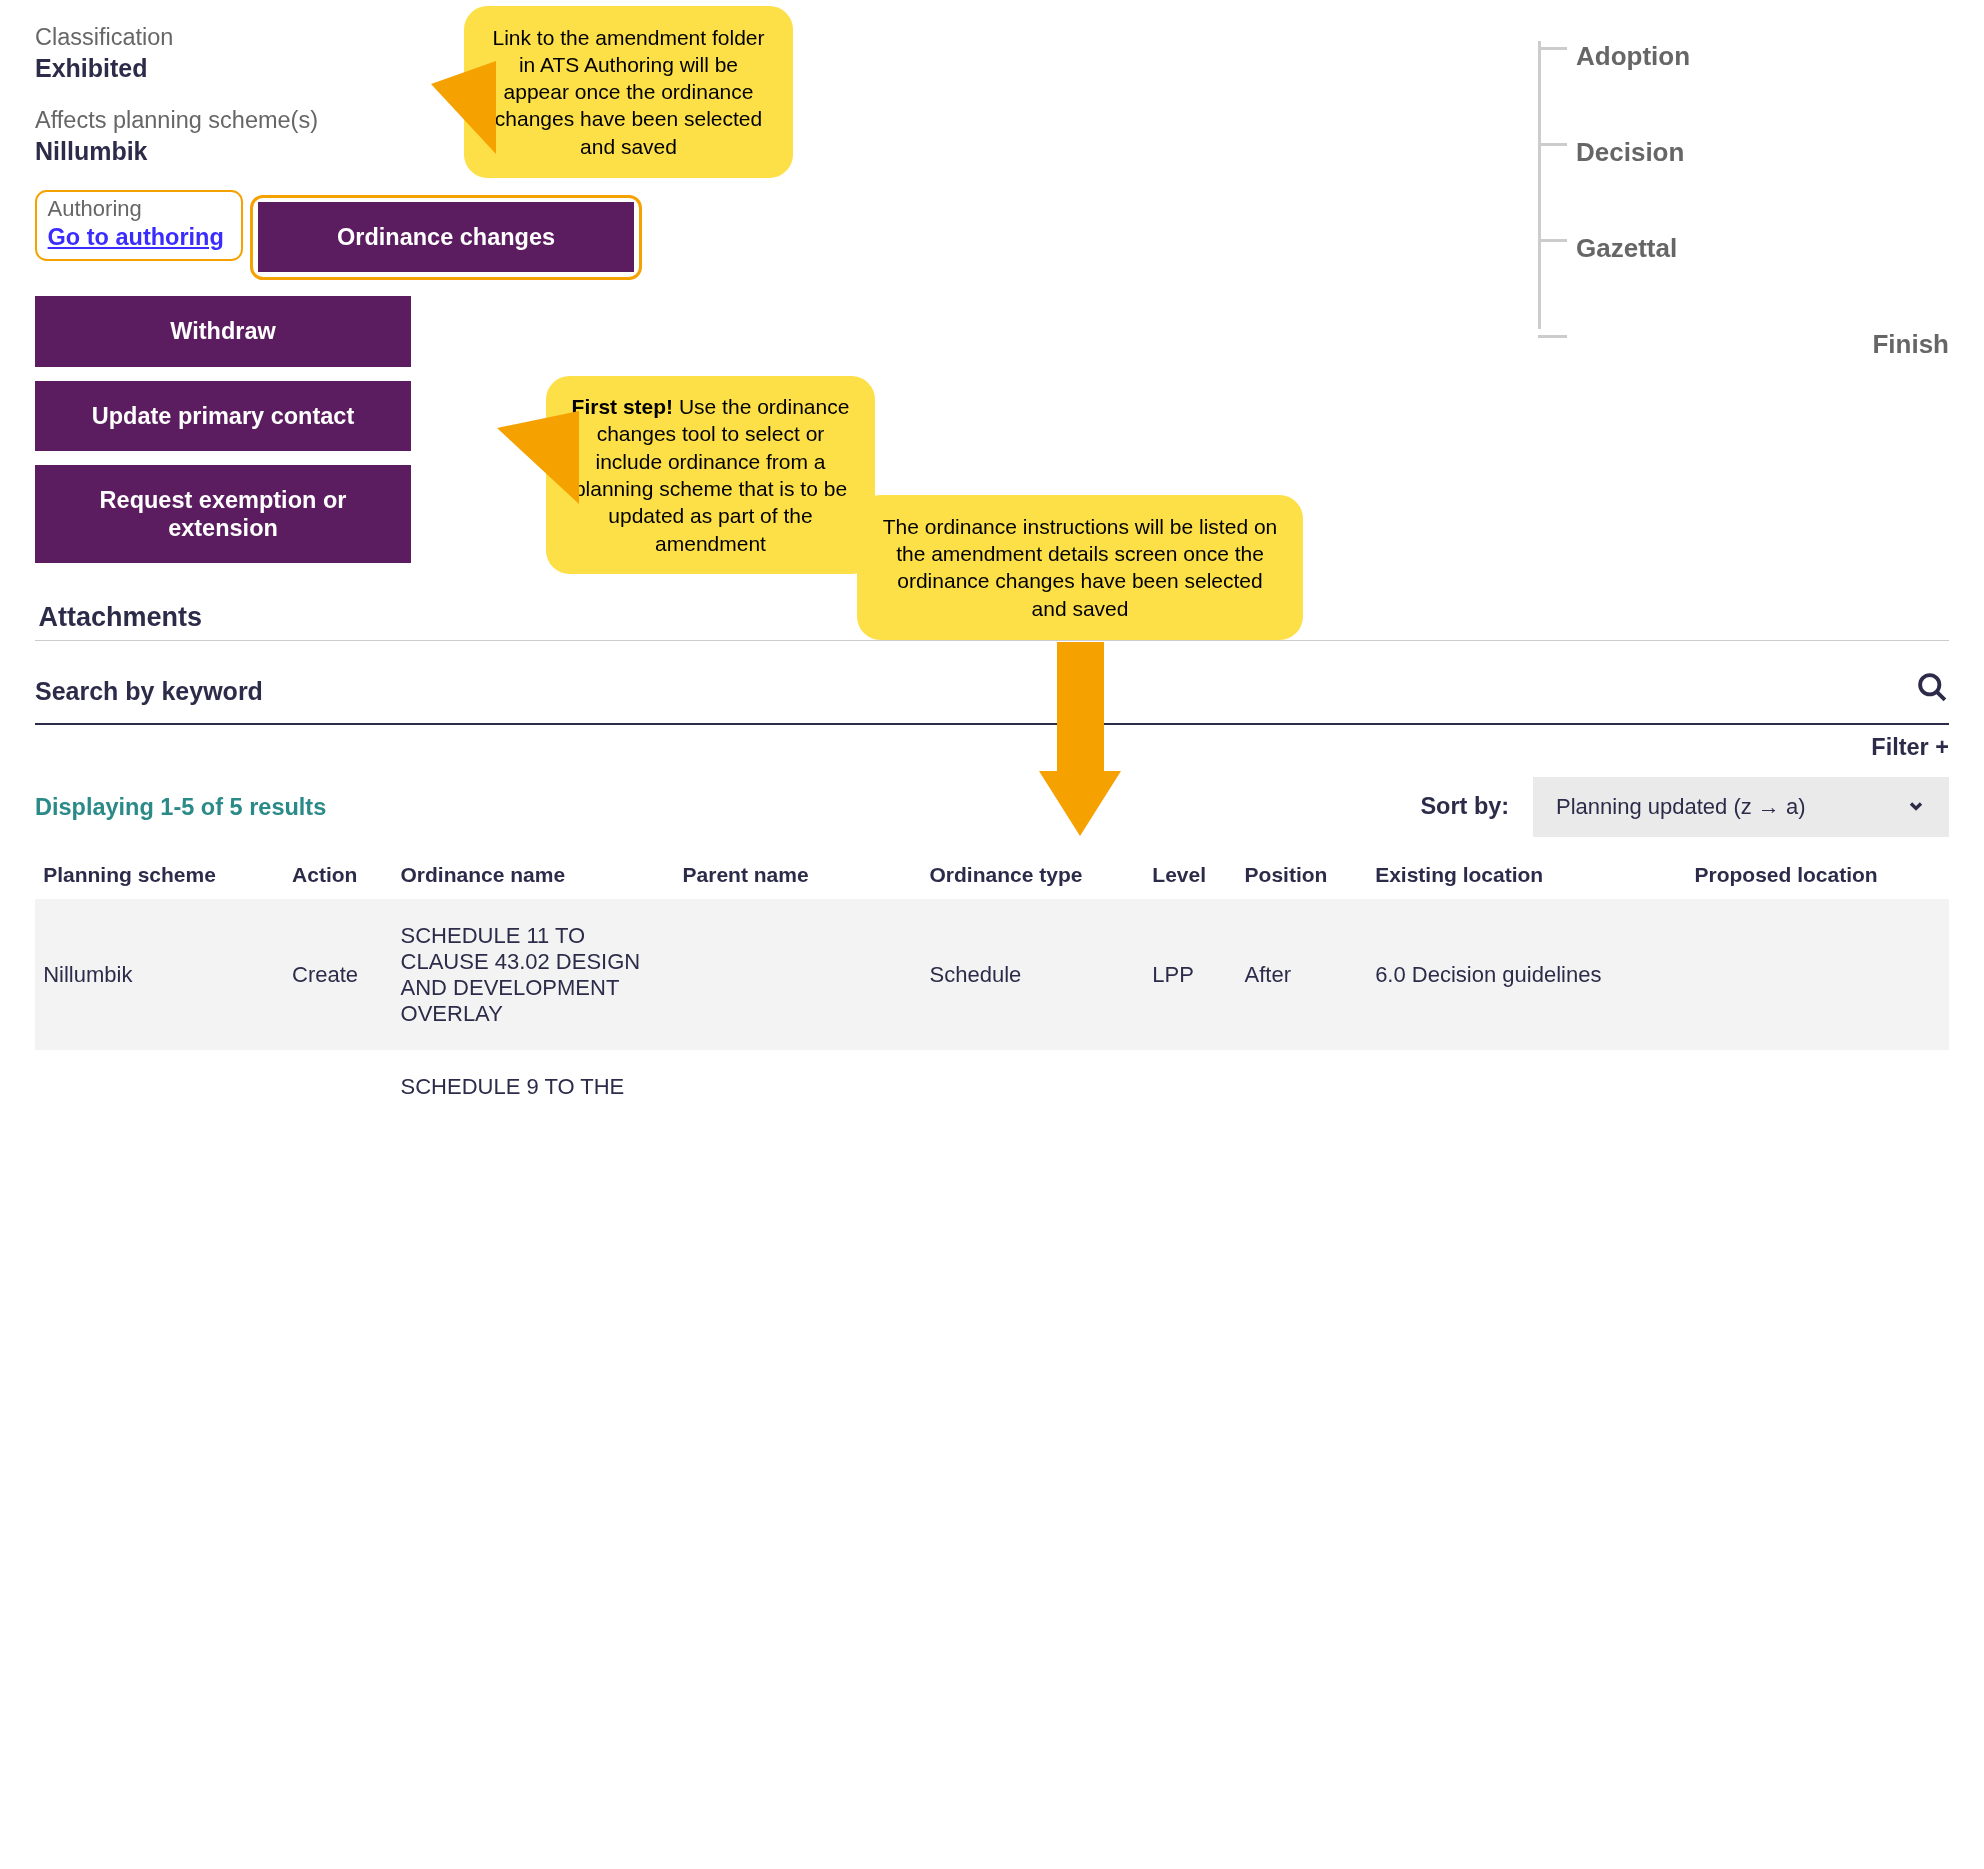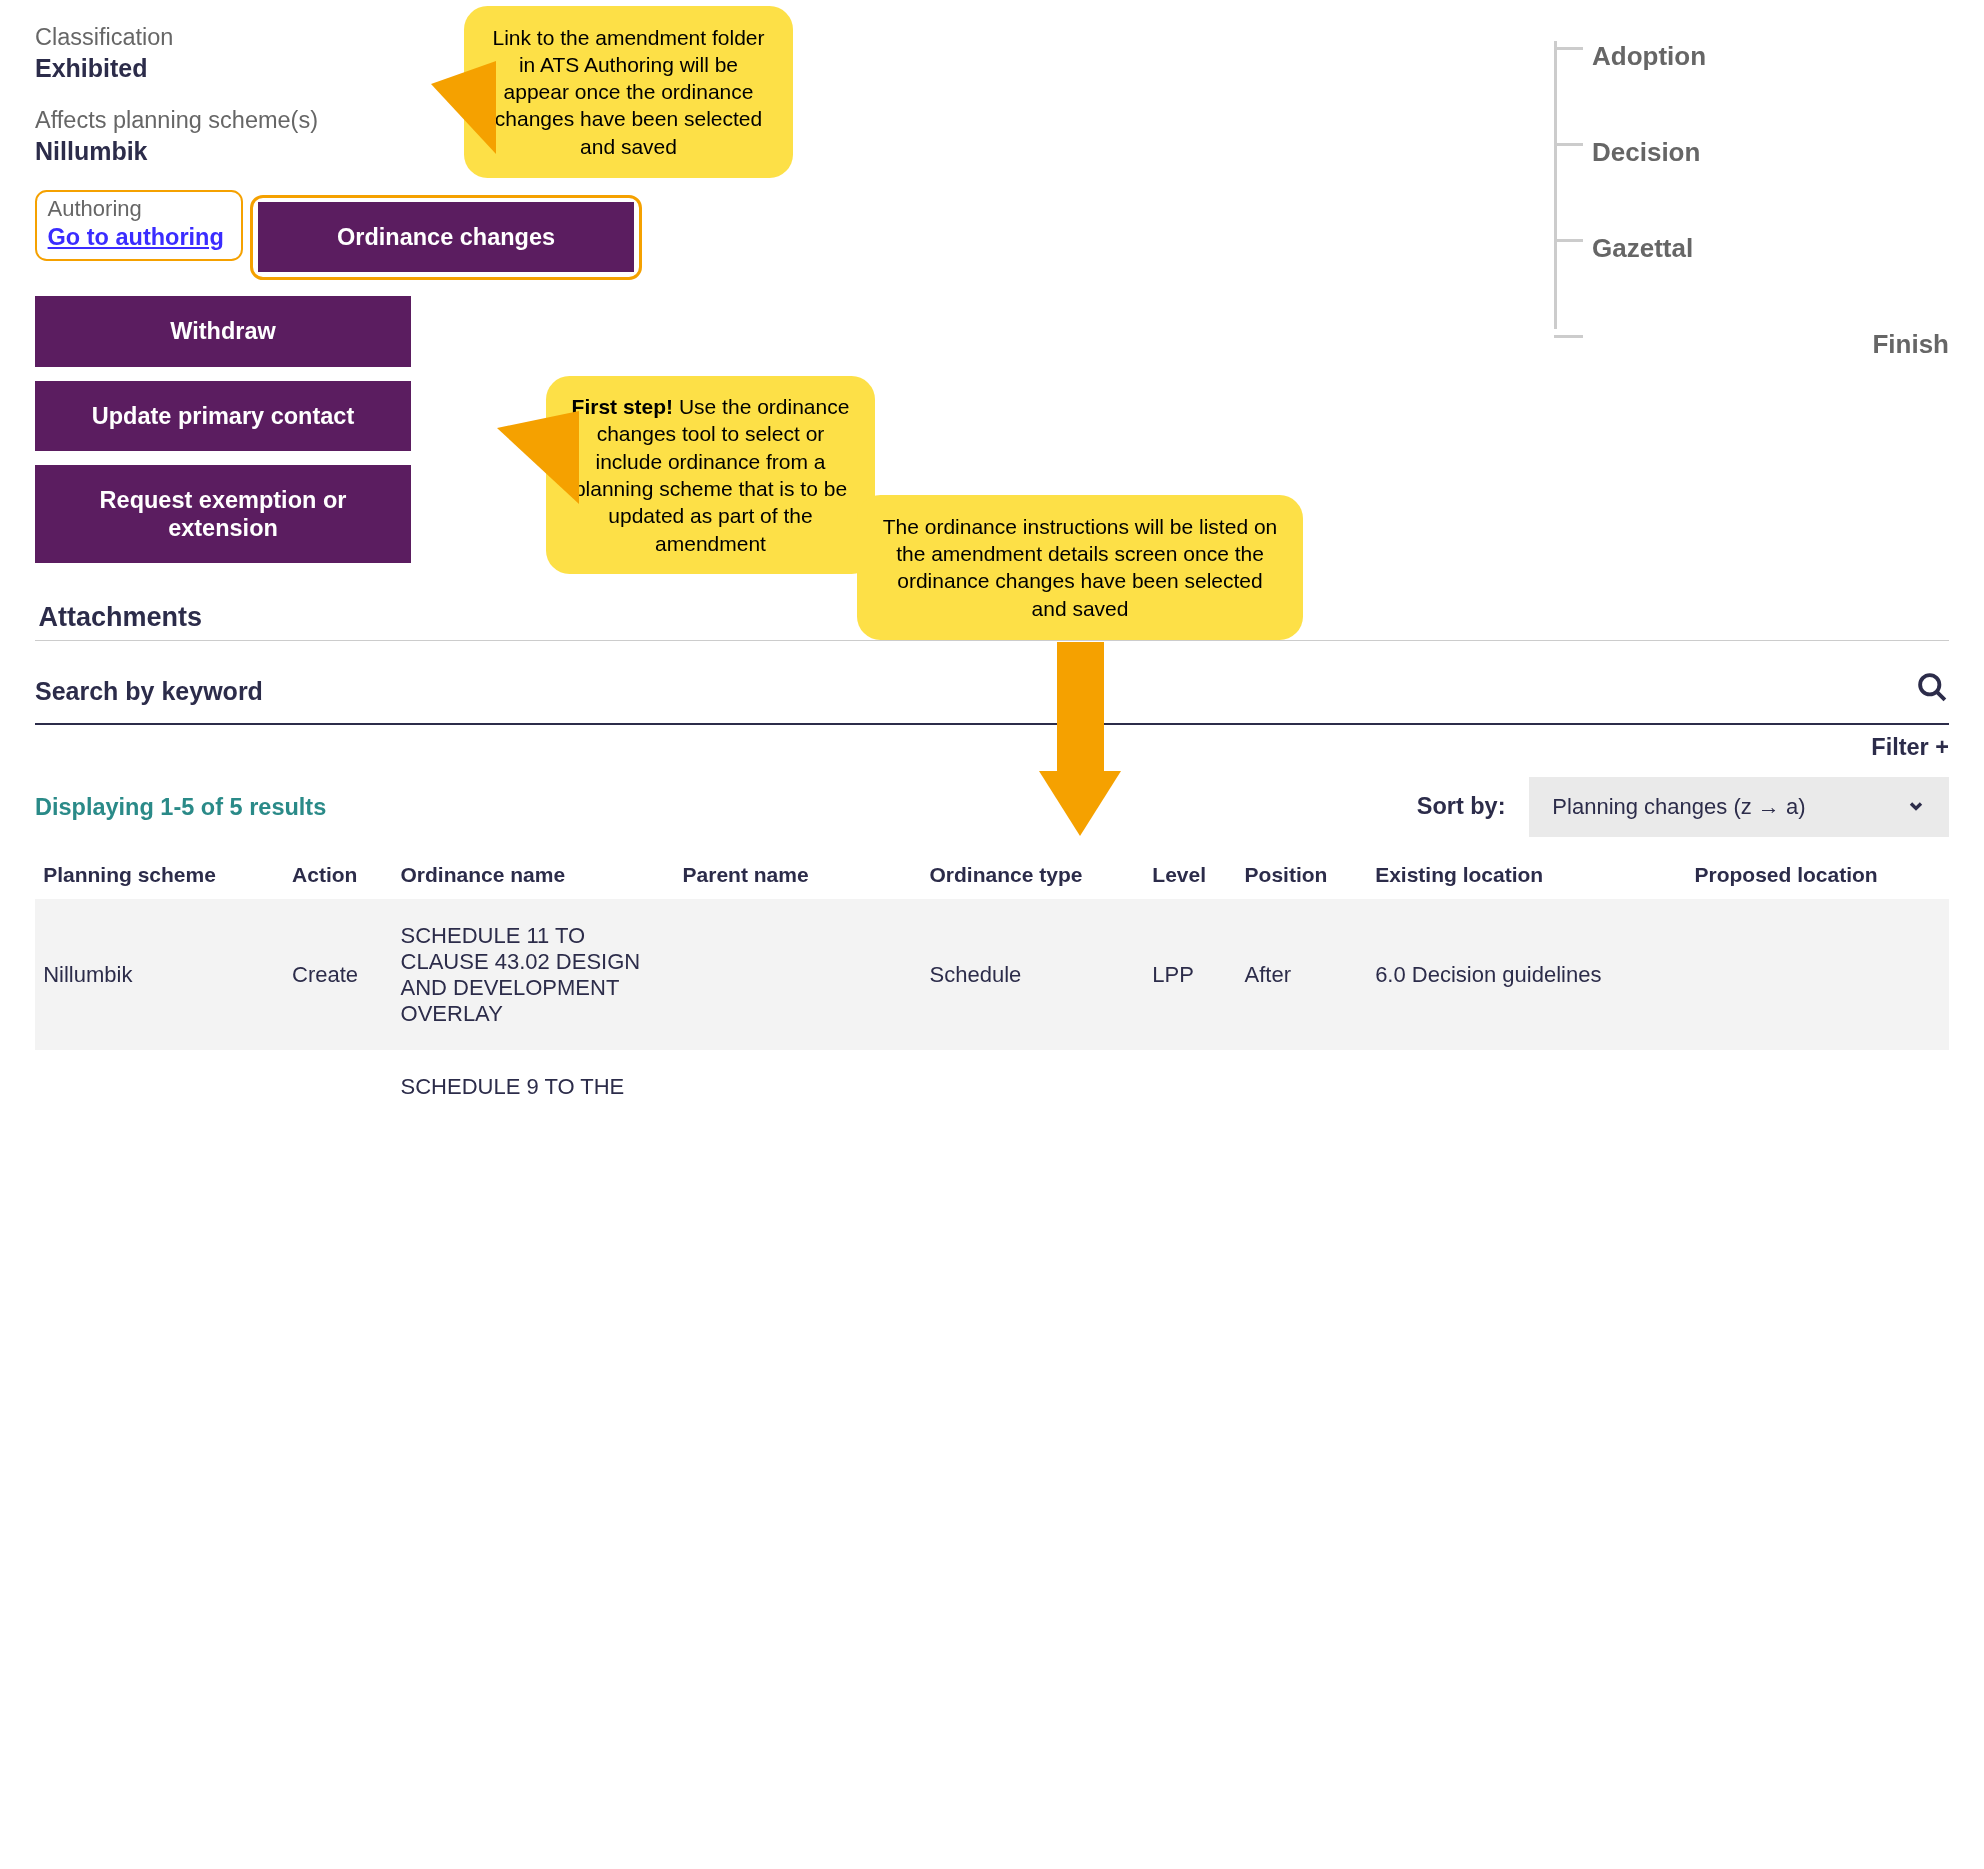--- a/index.html
+++ b/index.html
@@ -57,21 +57,20 @@
     line-height: 1.3;
     position: absolute;
     width: 329px;
   }
   .callout .bold { font-weight: 800; }
   .timeline { padding-top: 17.6px; }
   .timeline-item {
     border-left: 3.5px solid #ccc;
     padding: 0 0 65px 35px;
     position: relative;
-    margin-left: 16px;
   }
   .timeline-item:last-child { border-left: 3.5px solid transparent; padding-bottom: 0; text-align: right; }
   .timeline-item::before {
     content:'';
     position:absolute;
     left:-3.5px; top:5.9px;
     width: 29px; height:3.5px;
     background:#ccc;
   }
   .timeline-label { color: #666; font-weight: 800; font-size: 26px; }
@@ -200,21 +199,21 @@
 
 <div class="filter-row">
   <span class="filter-link">Filter +</span>
 </div>
 
 <div class="results-row">
   <div class="results-text">Displaying 1-5 of 5 results</div>
   <div>
     <span class="sortby">Sort by:</span>
     <span class="sort-select">
-      <span>Planning changes (z → a)</span>
+      <span>Planning updated (z → a)</span>
       <span class="chev">
         <svg width="20" height="20" viewBox="0 0 24 24" fill="none" stroke="#2c2c4a" stroke-width="4">
             <polyline points="6 9 12 15 18 9"></polyline>
           </svg>
       </span>
     </span>
   </div>
 </div>
 
 <table class="table">

